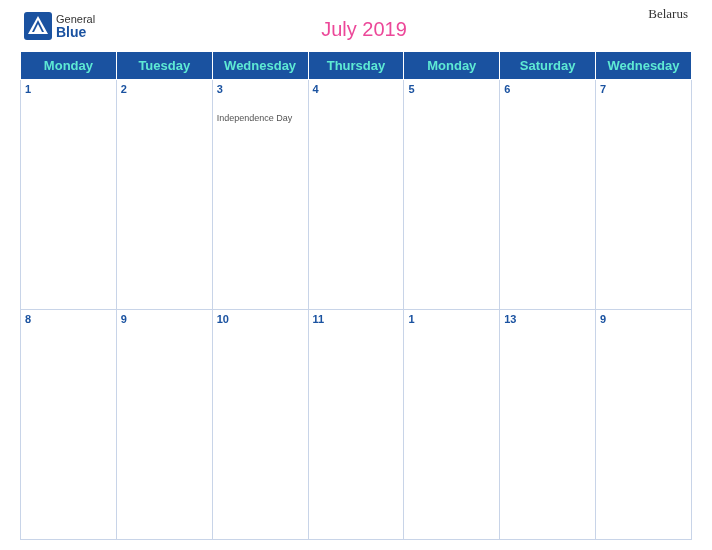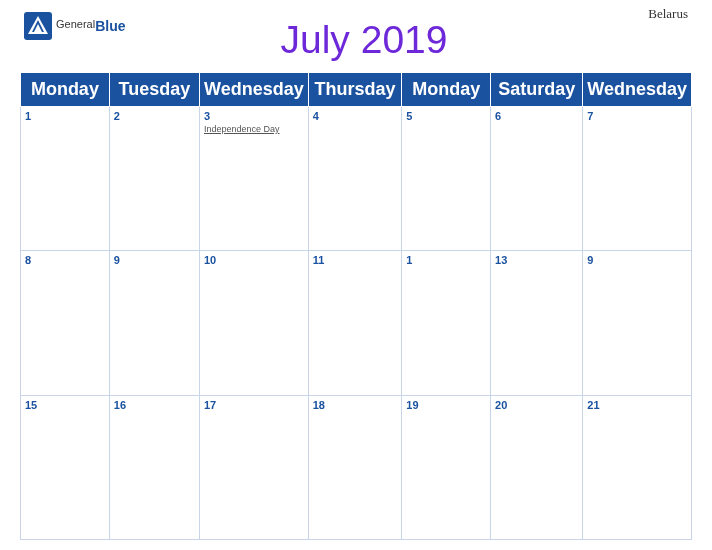--- a/index.html
+++ b/index.html
@@ -18,20 +18,21 @@
     .logo-area {
       display: flex;
       align-items: center;
       position: absolute;
       top: 12px;
       left: 24px;
     }
 
     .logo-text {
       display: flex;
+      flex-direction: column;
       line-height: 1;
     }
 
     .logo-general {
       font-size: 11px;
       color: #333;
       font-weight: normal;
     }
 
     .logo-blue {
@@ -49,36 +50,36 @@
     .country-label {
       position: absolute;
       top: 6px;
       right: 24px;
       font-size: 13px;
       color: #333;
       font-family: Liberation Serif, serif;
     }
 
     .calendar-title {
-      font-size: 39px;
-      color: #6d28d9;
+      font-size: 20px;
+      color: #ec4899;
       margin: 8px 0 10px 16px;
       font-weight: normal;
     }
 
     .calendar {
       width: 100%;
       border-collapse: collapse;
       flex: 1;
     }
 
     .calendar th {
       background-color: #1a52a0;
-      color: #ffffff;
-      font-size: 18px;
+      color: #5eead4;
+      font-size: 13px;
       font-weight: bold;
       padding: 6px 4px;
       border: 1px solid #fff;
     }
 
     .calendar td {
       border: 1px solid #c8d4e8;
       vertical-align: top;
       width: 14.28%;
       height: 72px;
@@ -91,22 +92,21 @@
       font-size: 11px;
       color: #1a52a0;
       font-weight: bold;
       display: block;
     }
 
     .event-label {
       font-size: 9px;
       color: #555;
       display: block;
-      margin-top: 2px;
-      text-decoration: underline;
+      margin-top: 18px;
     }
   </style>
 </head>
 <body>
 
 <div class="logo-area">
   <svg class="logo-icon" viewBox="0 0 28 28">
     <rect width="28" height="28" rx="3" fill="#1a52a0"></rect>
     <polygon points="14,4 24,22 4,22" fill="white"></polygon>
     <polygon points="14,8 20,20 8,20" fill="#1a52a0"></polygon>
@@ -175,37 +175,14 @@
         <td>
           <span class="day-num">1</span>
         </td>
         <td>
           <span class="day-num">13</span>
         </td>
         <td>
           <span class="day-num">9</span>
         </td>
       </tr>
-      <tr>
-        <td>
-          <span class="day-num">15</span>
-        </td>
-        <td>
-          <span class="day-num">16</span>
-        </td>
-        <td>
-          <span class="day-num">17</span>
-        </td>
-        <td>
-          <span class="day-num">18</span>
-        </td>
-        <td>
-          <span class="day-num">19</span>
-        </td>
-        <td>
-          <span class="day-num">20</span>
-        </td>
-        <td>
-          <span class="day-num">21</span>
-        </td>
-      </tr>
     </tbody>
 </table>
 
 </body></html>

